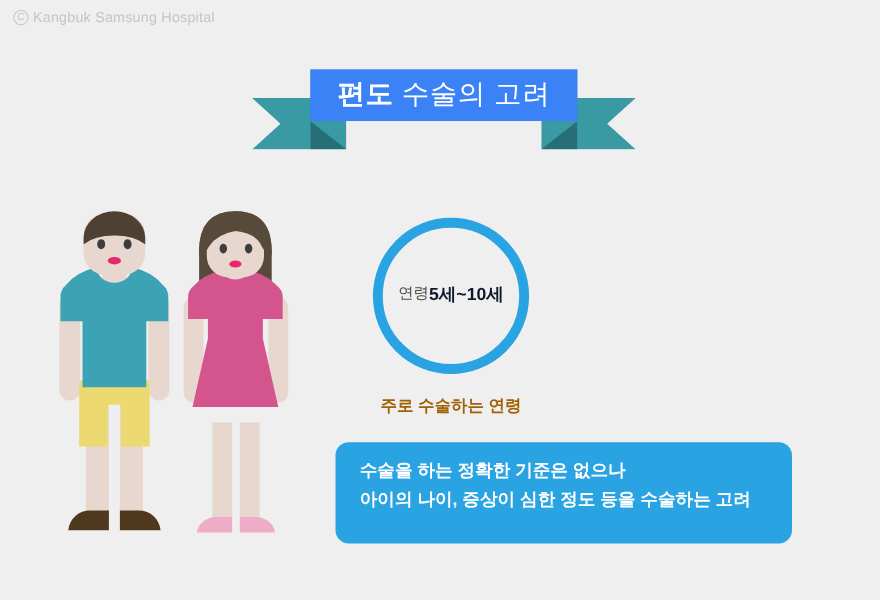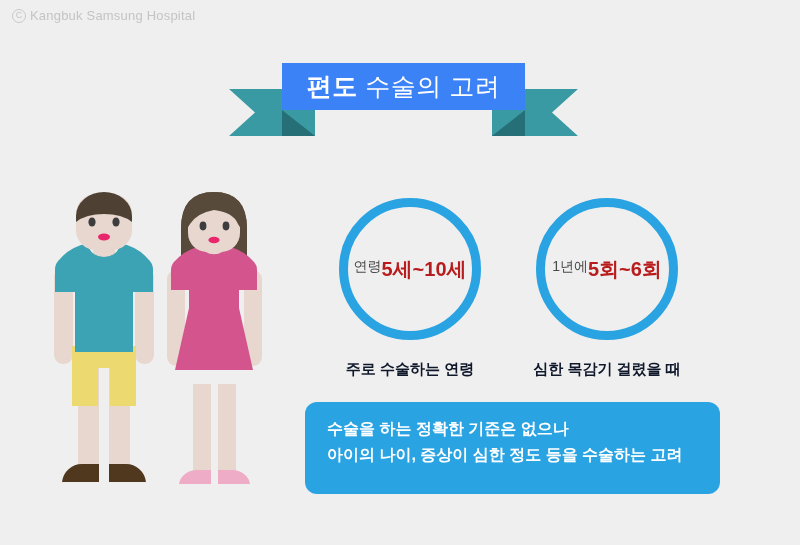--- a/index.html
+++ b/index.html
@@ -129,31 +129,31 @@
     align-items: center;
     justify-content: center;
   }
   .ring-sub {
     font-size: 14px;
     color: #4a4a4a;
     line-height: 1.1;
     margin-bottom: 4px;
   }
   .ring-main {
-    font-size: 20px;
-    font-weight: bold;
-    color: #b91c1c;
+    font-size: 16px;
+    font-weight: bold;
+    color: #0f172a;
     line-height: 1.1;
     white-space: nowrap;
   }
   .stat-caption {
     margin-top: 20px;
     font-size: 15px;
     font-weight: bold;
-    color: #0f172a;
+    color: #a16207;
     white-space: nowrap;
   }
 
   
   .infobox {
     position: absolute;
     left: 305px;
     top: 402px;
     width: 415px;
     height: 92px;
@@ -254,26 +254,19 @@
   </div>
 
   <div class="stat stat-1">
     <div class="ring">
       <div class="ring-sub">연령</div>
       <div class="ring-main">5세~10세</div>
     </div>
     <div class="stat-caption">주로 수술하는 연령</div>
   </div>
 
-  <div class="stat stat-2">
-    <div class="ring">
-      <div class="ring-sub">1년에</div>
-      <div class="ring-main">5회~6회</div>
-    </div>
-    <div class="stat-caption">심한 목감기 걸렸을 때</div>
-  </div>
 
   <div class="infobox">
     <div class="infobox-line">수술을 하는 정확한 기준은 없으나</div>
     <div class="infobox-line">아이의 나이, 증상이 심한 정도 등을 수술하는 고려</div>
   </div>
 
 </div>
 
 </body></html>

